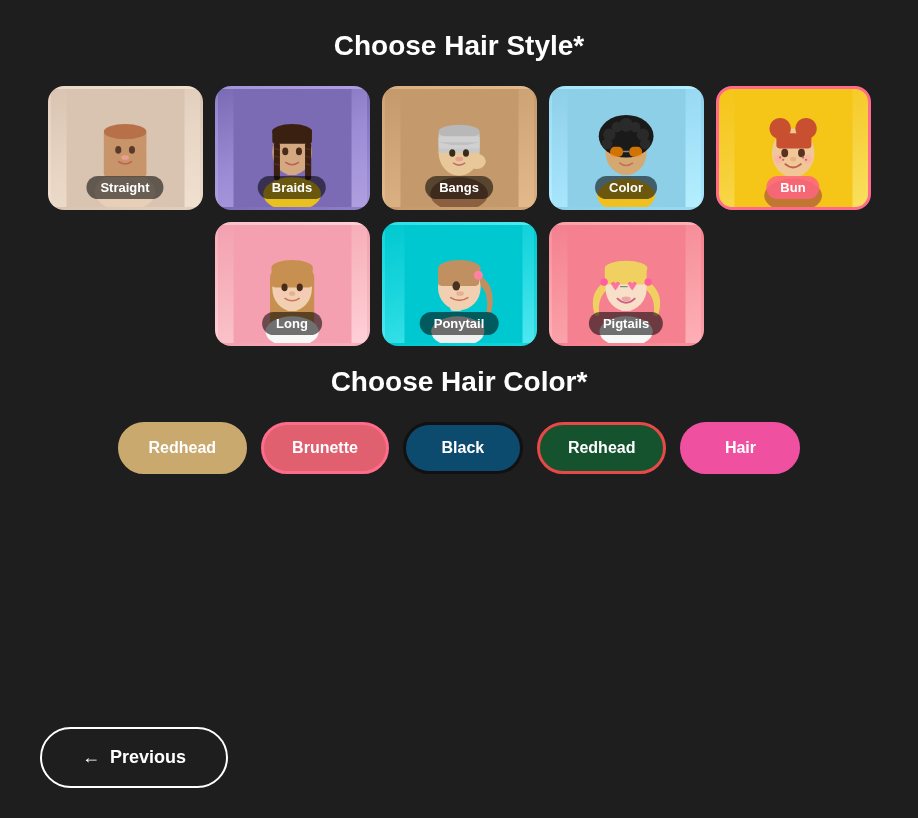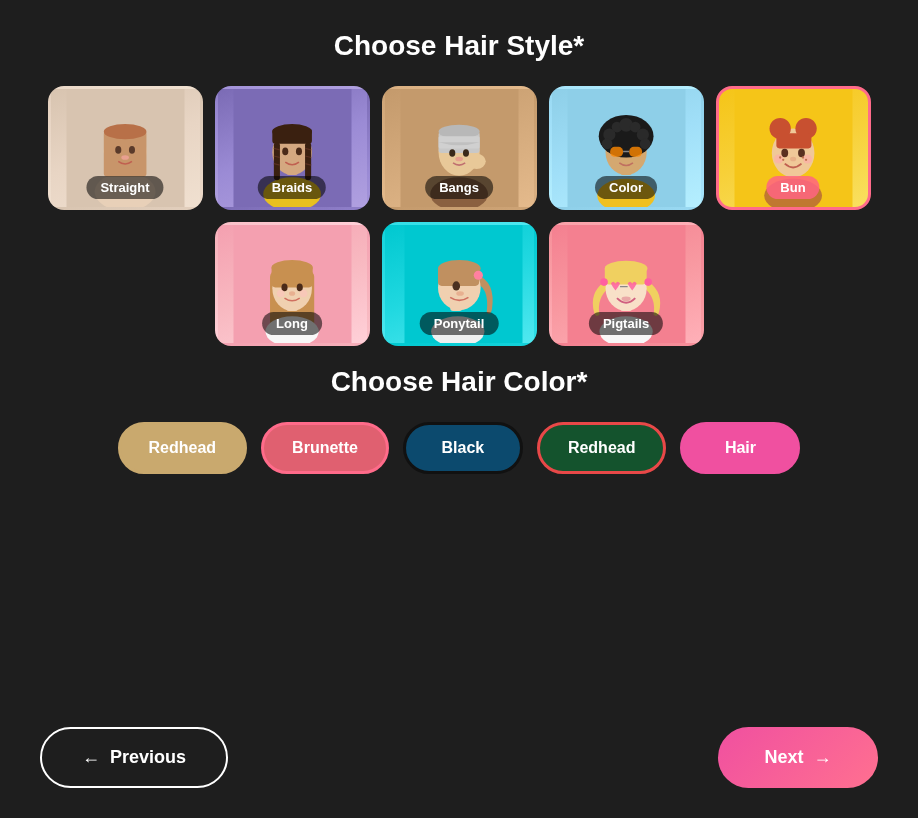--- a/index.html
+++ b/index.html
@@ -420,17 +420,13 @@
     <button class="color-btn redhead">Redhead</button>
     <button class="color-btn pink">Hair</button>
   </div>
 </div>
 
 <div class="nav-row">
   <button class="nav-btn prev">
     <span class="arrow-icon">←</span>
     <span>Previous</span>
   </button>
-  <button class="nav-btn next">
-    <span>Next</span>
-    <span class="arrow-icon">→</span>
-  </button>
 </div>
 
 </body></html>

